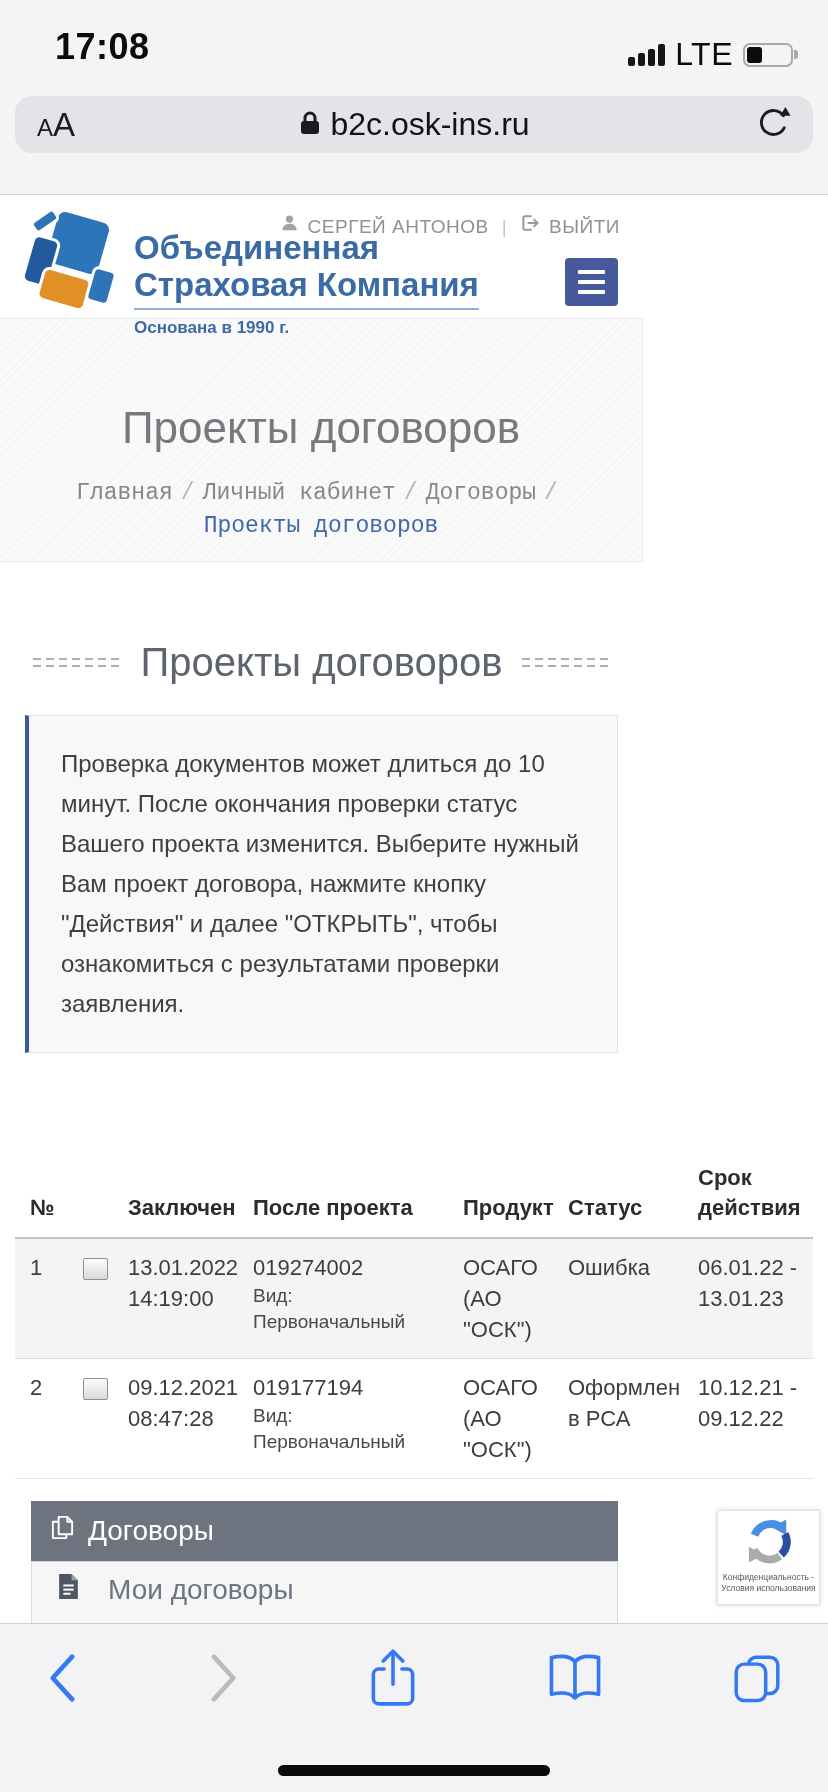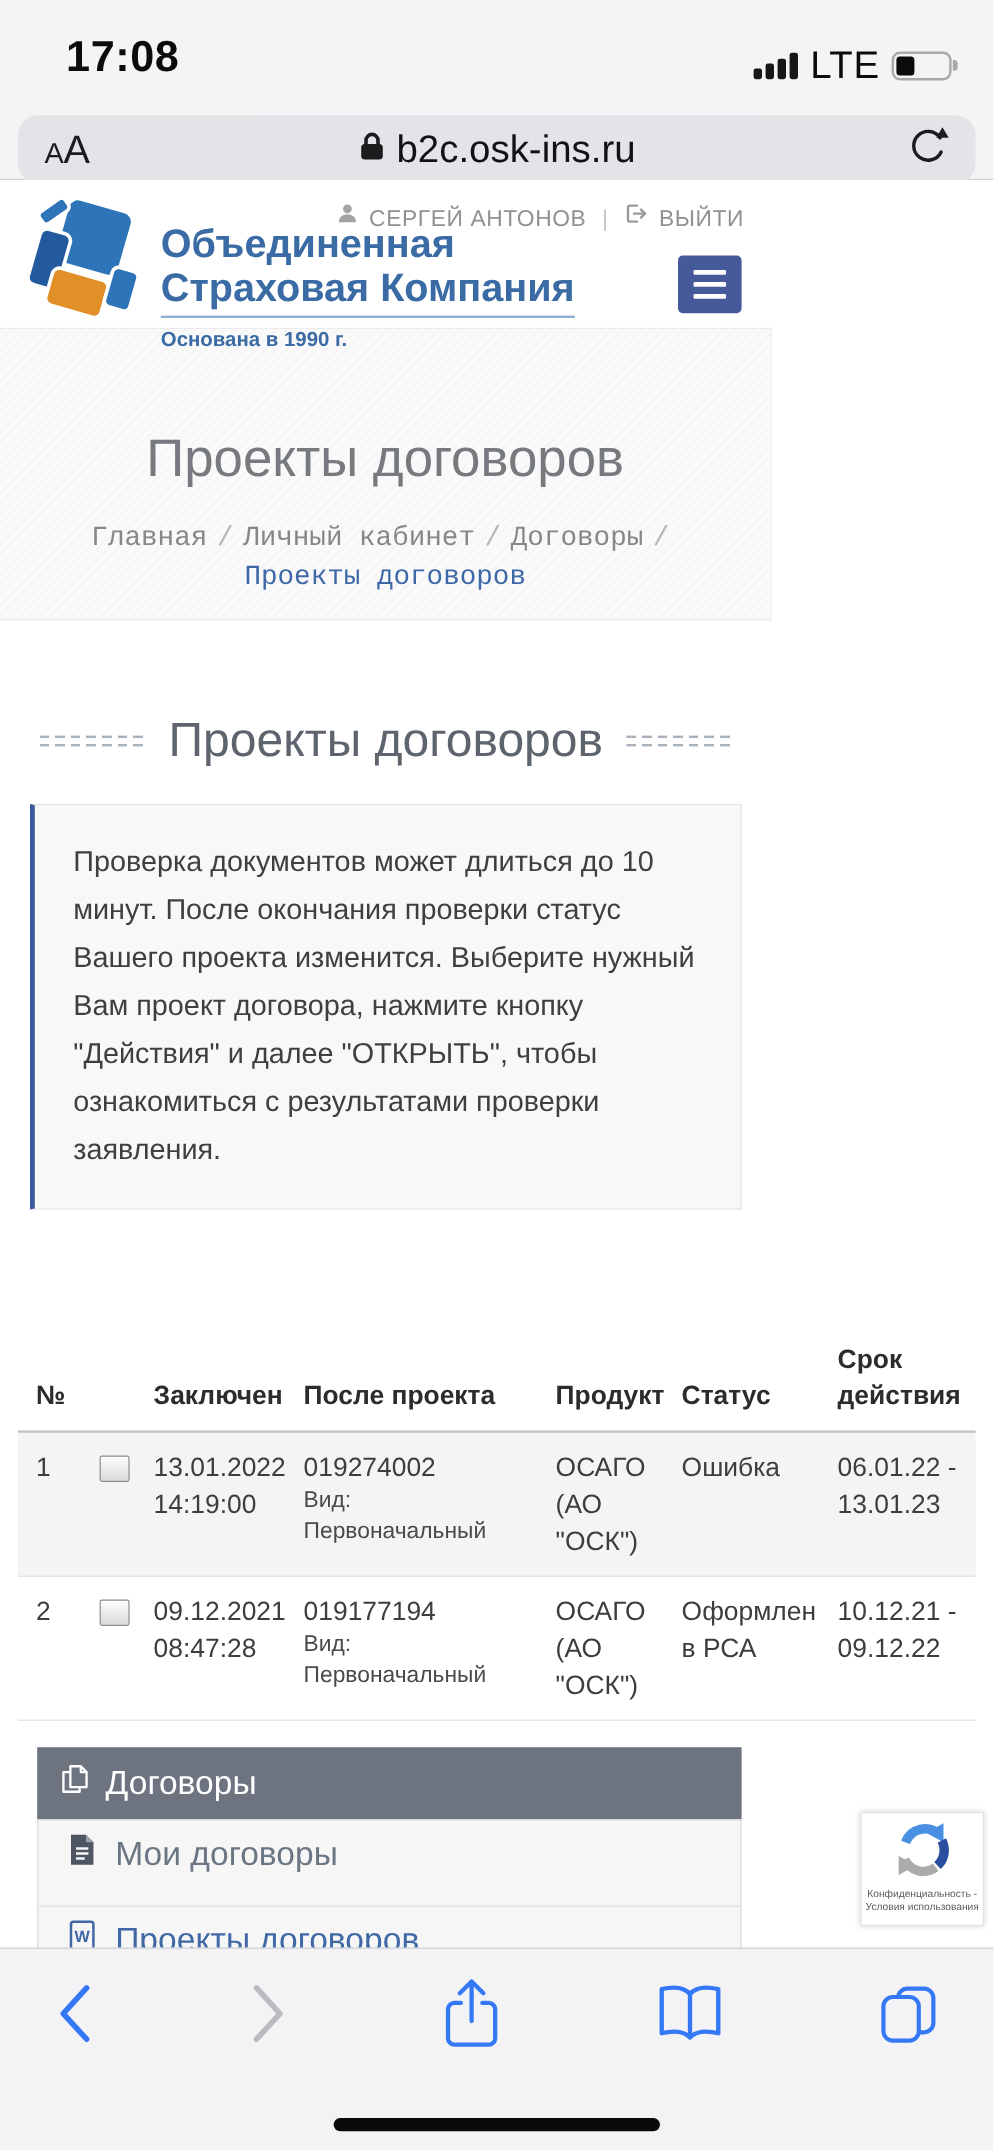--- a/index.html
+++ b/index.html
@@ -4,21 +4,21 @@
 <style>
   * { margin:0; padding:0; box-sizing:border-box; }
   html,body { width:828px; height:1792px; }
   body {
     position:relative; overflow:hidden; background:#fff;
     font-family:"Liberation Sans","DejaVu Sans",sans-serif;
     -webkit-font-smoothing:antialiased;
   }
 
   
-  .chrome-top { position:relative; height:150px; background:#f4f4f5; border-bottom:1px solid #d5d5d8; }
+  .chrome-top { position:relative; height:195px; background:#f4f4f5; border-bottom:1px solid #d5d5d8; }
   .time { position:absolute; left:55px; top:26px; font-size:36px; font-weight:700; color:#0b0b0d; letter-spacing:.5px; }
   .status-right { position:absolute; right:30px; top:36px; display:flex; align-items:center; gap:10px; }
   .signal { display:flex; align-items:flex-end; gap:3px; height:22px; }
   .signal span { width:7px; border-radius:2px; background:#17171a; display:block; }
   .sig1{height:9px;} .sig2{height:13px;} .sig3{height:17px;} .sig4{height:22px; background:#c8c8cc;}
   .lte { font-size:32px; color:#0b0b0d; letter-spacing:.5px; }
   .battery { display:flex; align-items:center; }
   .battery-body { width:50px; height:24px; border:2px solid #a9a9ad; border-radius:7px; padding:2px; }
   .battery-fill { width:35%; height:100%; background:#0b0b0d; border-radius:3px; }
   .battery-cap { width:4px; height:9px; background:#a9a9ad; border-radius:0 3px 3px 0; margin-left:1px; }
@@ -87,21 +87,21 @@
   .checkbox {
     width:25px; height:22px; border:1px solid #8e8e8e; border-radius:2px; margin-top:6px;
     background:linear-gradient(#fefefe,#d9d9d9); box-shadow:inset 0 1px 1px rgba(255,255,255,.8);
   }
 
   
   .menu-card { margin:22px 0 0 31px; width:587px; }
   .menu-card-header { background:#6d7480; color:#fff; font-size:28px; padding:13px 18px;
     display:flex; align-items:center; gap:12px; }
   .menu-item { background:#f6f6f6; border:1px solid #dcdcdc; border-top:none; font-size:28px;
-    padding:11px 18px 26px 25px; display:flex; align-items:center; gap:16px; }
+    padding:11px 18px 26px 25px; display:flex; align-items:center; gap:28px; }
   .menu-item.first { border-top:1px solid #d4d4d4; }
   .menu-item-gray { color:#6b7684; }
   .menu-item-blue { color:#3f68a5; }
   .menu-item-stub { height:42px; }
 
   
   .recaptcha-badge { position:absolute; left:717px; top:1510px; width:103px; height:95px; background:#fff;
     border:1px solid #e2e2e2; box-shadow:0 0 5px rgba(0,0,0,.18); text-align:center; z-index:5; padding-top:7px; }
   .recaptcha-text { font-size:8.5px; color:#5a5a5a; line-height:11px; margin-top:4px; }
 

